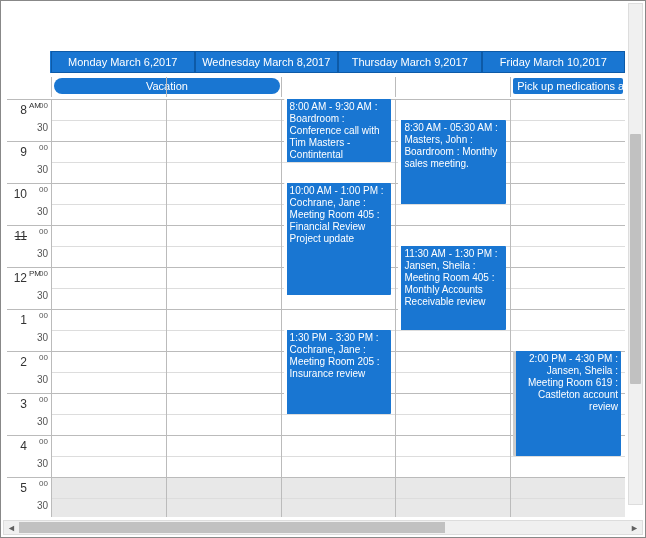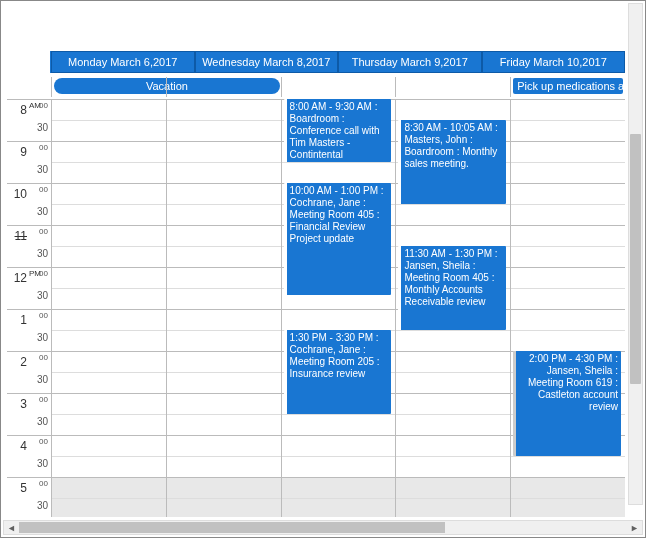--- a/index.html
+++ b/index.html
@@ -218,21 +218,21 @@
           <div class="slot hour"></div>
           <div class="slot"></div>
           <div class="slot hour"></div>
           <div class="slot"></div>
           <div class="slot hour"></div>
           <div class="slot"></div>
           <div class="slot hour off"></div>
           <div class="slot off"></div>
           <div class="slot hour off"></div>
           <div class="slot off"></div>
-        <div class="event" style="top:21px;height:84px">8:30 AM - 10:05 AM : Masters, John : Boardroom : Monthly sales meeting.</div>
+        <div class="event" style="top:21px;height:84px">8:30 AM - 05:30 AM : Masters, John : Boardroom : Monthly sales meeting.</div>
         <div class="event" style="top:147px;height:84px">11:30 AM - 1:30 PM : Jansen, Sheila : Meeting Room 405 : Monthly Accounts Receivable review</div>
       </div>
 
       <div class="day-col" id="col-fri">
           <div class="slot hour"></div>
           <div class="slot"></div>
           <div class="slot hour"></div>
           <div class="slot"></div>
           <div class="slot hour"></div>
           <div class="slot"></div>

